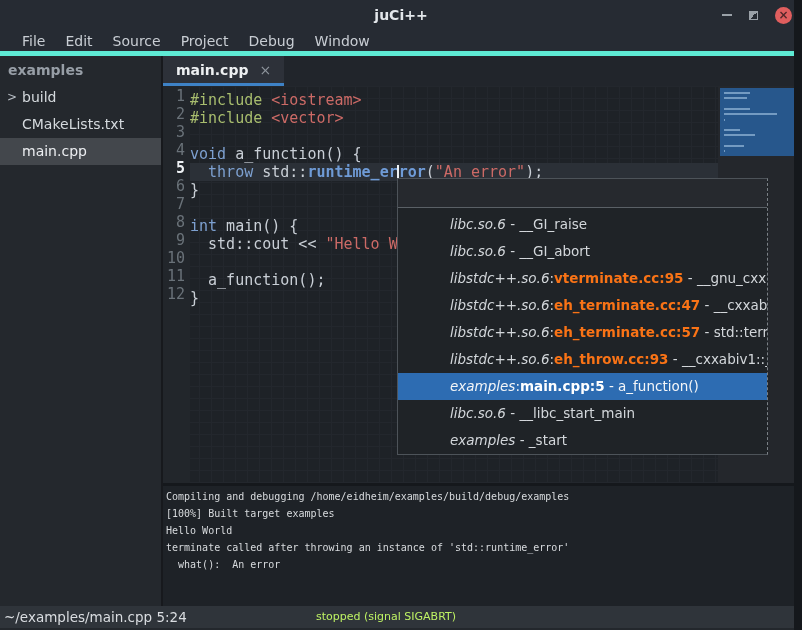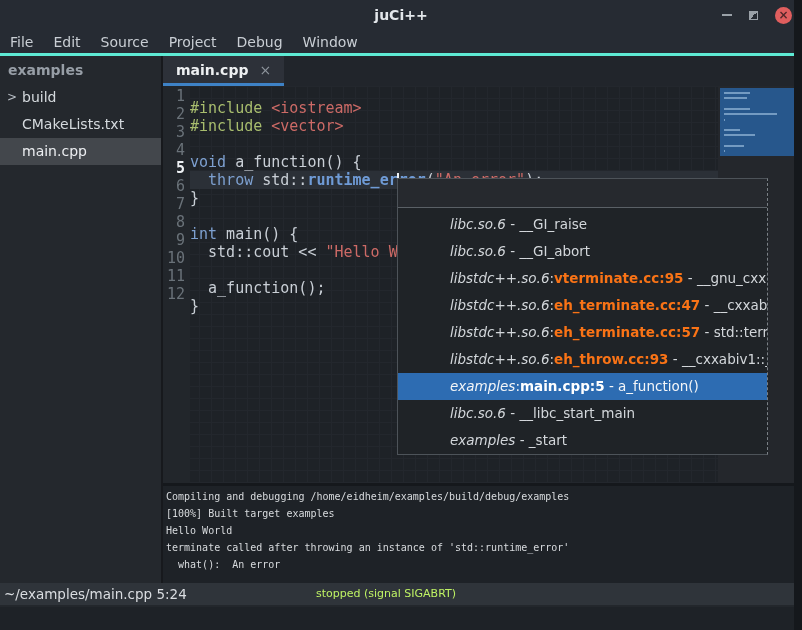--- a/index.html
+++ b/index.html
@@ -15,21 +15,21 @@
   #window-title { position:absolute; left:0; right:0; top:0; height:30px; line-height:30px;
     text-align:center; font-weight:bold; font-size:14px; color:#e3e7eb; }
   #win-controls { position:absolute; right:10px; top:0; height:30px; display:flex; align-items:center; gap:17px; }
   .min-glyph { width:10px; height:2px; background:#9aa1a8; }
   .restore-glyph { width:9px; height:9px; border:1px solid #9aa1a8;
     background:linear-gradient(135deg,#9aa1a8 50%,transparent 50%); }
   .close-btn { width:17px; height:17px; border-radius:50%; background:#e05e5e; color:#54282a;
     font-size:12px; font-weight:bold; text-align:center; line-height:16px; }
   
   #menubar { position:absolute; left:0; top:30px; width:802px; height:26px; background:#262b33;
-    display:flex; align-items:center; padding-left:0; border-bottom:3px solid #5eead4; }
+    display:flex; align-items:center; padding-left:12px; border-bottom:5px solid #5eead4; }
   .menu-item { padding:0 10px; font-size:14px; color:#c9ced4; line-height:26px; }
   
   #sidebar { position:absolute; left:0; top:56px; width:161px; height:550px; background:#24282d; }
   #sidebar-header { height:28px; line-height:28px; padding-left:8px; font-size:14px; font-weight:bold; color:#979ea6; }
   .tree-item { position:relative; height:27px; line-height:27px; padding-left:22px; font-size:14px; color:#d5dade; white-space:nowrap; }
   .tree-item.selected { background:#43474c; color:#eceef1; }
   .expander { position:absolute; left:7px; top:0; font-size:12px; color:#b9bfc6; }
   #pane-divider { position:absolute; left:161px; top:56px; width:2px; height:550px; background:#17191d; }
   
   #tabbar { position:absolute; left:163px; top:56px; width:639px; height:30px; background:#21252b; display:flex; }
@@ -44,21 +44,21 @@
                      linear-gradient(to bottom,#23272d 1px,transparent 1px);
     background-size:12px 12px; overflow:hidden; }
   #gutter { position:absolute; left:0; top:0; width:27px; height:397px; background:#22262b; }
   .gut-num { height:18px; line-height:18px; text-align:right; padding-right:5px;
     font-family:"DejaVu Sans Mono","Liberation Mono",monospace; font-size:15px; color:#6a7279; margin-top:0; }
   .gut-num:first-child { margin-top:1px; }
   .gut-num.cur { color:#edf0f3; font-weight:bold; }
   #codearea { position:absolute; left:27px; top:0; width:528px; height:397px; }
   .code-line { height:18px; line-height:18px; white-space:pre;
     font-family:"DejaVu Sans Mono","Liberation Mono",monospace; font-size:15px; }
-  .code-line:first-child { margin-top:13px; }
+  .code-line:first-child { margin-top:5px; }
   .code-line.current { background:#2b3037; }
   .tok-pp { color:#a8bd6e; }
   .tok-str { color:#cc6a66; }
   .tok-kw { color:#7da0d0; }
   .tok-kwb { color:#6f9bd6; font-weight:bold; }
   .tok-pl { color:#c9cfd6; }
   .cursor { display:inline-block; width:0; border-left:2px solid #eef2f5; height:15px; vertical-align:middle; margin-left:-1px; }
   
   #overview { position:absolute; left:555px; top:0; width:84px; height:397px; background:#24272c; }
   #mm-viewport { position:absolute; left:2px; top:2px; width:82px; height:68px; background:#27578c; }
@@ -73,21 +73,21 @@
   .stack-row.selected { background:#2d6cb2; color:#f4f6f8; }
   .frame-lib { font-style:italic;margin-left:40px; }
   .frame-file { font-weight:bold; color:#f97316; }
   .stack-row.selected .frame-file { color:#ffffff; }
   
   #term-sep { position:absolute; left:163px; top:483px; width:639px; height:3px; background:#15181c; }
   #terminal { position:absolute; left:163px; top:486px; width:639px; height:120px; background:#1e2227; padding:2px 0 0 3px; }
   .term-line { height:17px; line-height:17px; white-space:pre;
     font-family:"DejaVu Sans Mono","Liberation Mono",monospace; font-size:10px; color:#d8dbde; }
   
-  #statusbar { position:absolute; left:0; top:583px; width:802px; height:24px; background:#2f343a; border-bottom:2px solid #23272c; }
+  #statusbar { position:absolute; left:0; top:606px; width:802px; height:24px; background:#2f343a; border-bottom:2px solid #23272c; }
   #status-location { position:absolute; left:4px; top:0; line-height:22px; font-size:13.5px; color:#dadde1; }
   #status-state { position:absolute; left:316px; top:0; line-height:22px; font-size:11px; color:#bef264;text-align:center; }
 </style>
 </head>
 <body>
 
 <div id="app">
 
   <div id="titlebar">
     <div id="window-title">juCi++</div>

